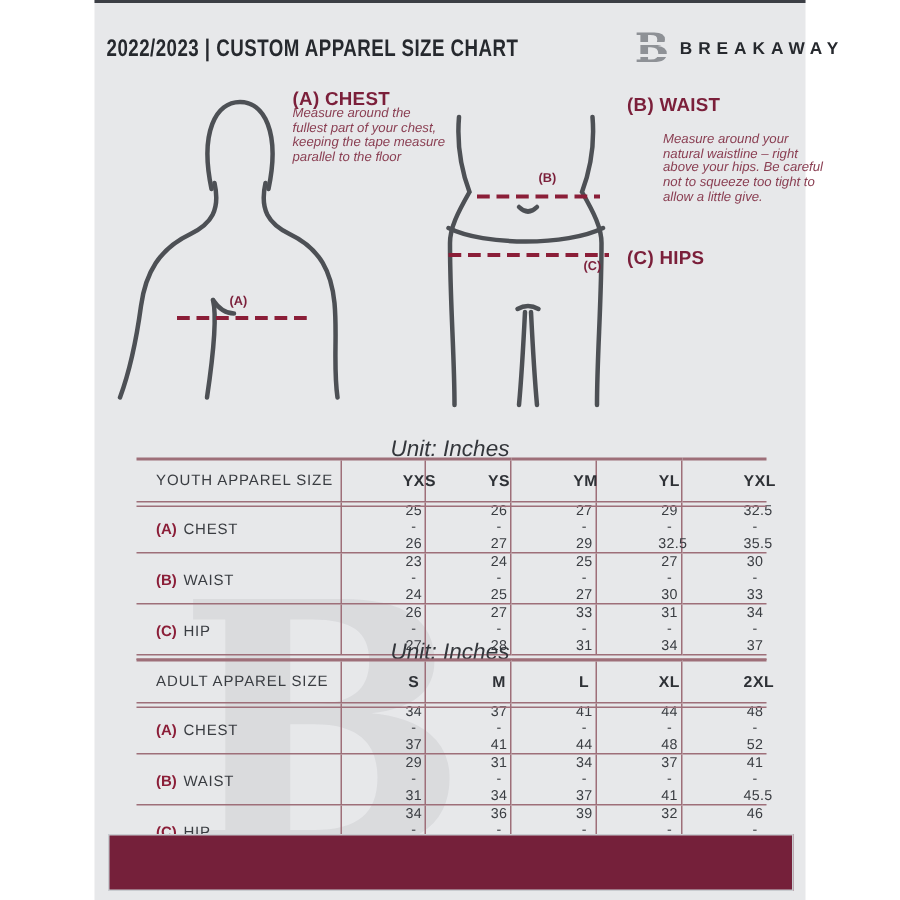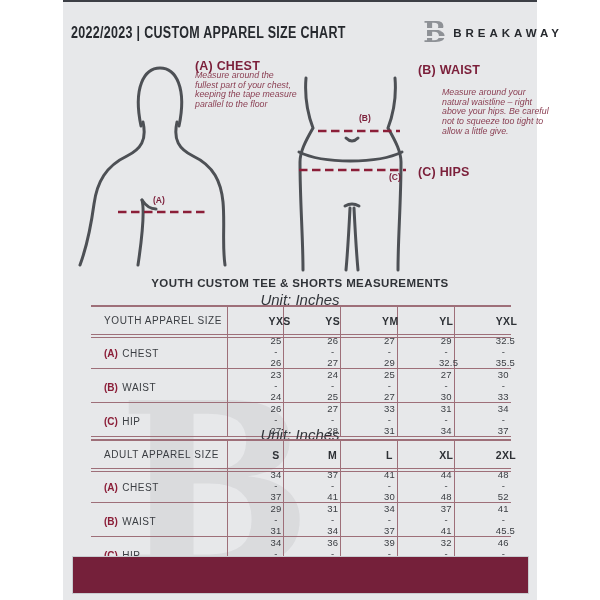--- a/index.html
+++ b/index.html
@@ -108,21 +108,20 @@
     <span class="marker" style="left:326px; top:170px;">(C)</span>
 
     <div class="mh" style="left:132px; top:57px;">(A) CHEST</div>
     <div class="mtext" style="left:132px; top:69px; width:104px;">Measure around the fullest part of your chest, keeping the tape measure parallel to the floor</div>
 
     <div class="mh" style="left:355px; top:61px;">(B) WAIST</div>
     <div class="mtext" style="left:355px; top:86px; width:108px;margin-left:24px;">Measure around your natural waistline – right above your hips. Be careful not to squeeze too tight to allow a little give.</div>
 
     <div class="mh" style="left:355px; top:163px;">(C) HIPS</div>
 
-    <div class="sec-title" style="top:275px;">YOUTH CUSTOM TEE &amp; SHORTS MEASUREMENTS</div>
     <div class="sec-unit" style="top:289px;">Unit: Inches</div>
 
     <div class="tbl-wrap" style="top:303px;">
       <table>
         <colgroup>
             <col style="width:136px">
             <col style="width:56.8px">
             <col style="width:56.8px">
             <col style="width:56.8px">
             <col style="width:56.8px">
@@ -189,21 +188,21 @@
             <th class="size-h">L</th>
             <th class="size-h">XL</th>
             <th class="size-h">2XL</th>
           </tr>
         </thead>
         <tbody>
           <tr>
             <td class="first"><span class="mk">(A)</span> <span class="lbl">CHEST</span></td>
             <td class="val">34 - 37</td>
             <td class="val">37 - 41</td>
-            <td class="val">41 - 30</td>
+            <td class="val">41 - 44</td>
             <td class="val">44 - 48</td>
             <td class="val">48 - 52</td>
           </tr>
           <tr>
             <td class="first"><span class="mk">(B)</span> <span class="lbl">WAIST</span></td>
             <td class="val">29 - 31</td>
             <td class="val">31 - 34</td>
             <td class="val">34 - 37</td>
             <td class="val">37 - 41</td>
             <td class="val">41 - 45.5</td>

